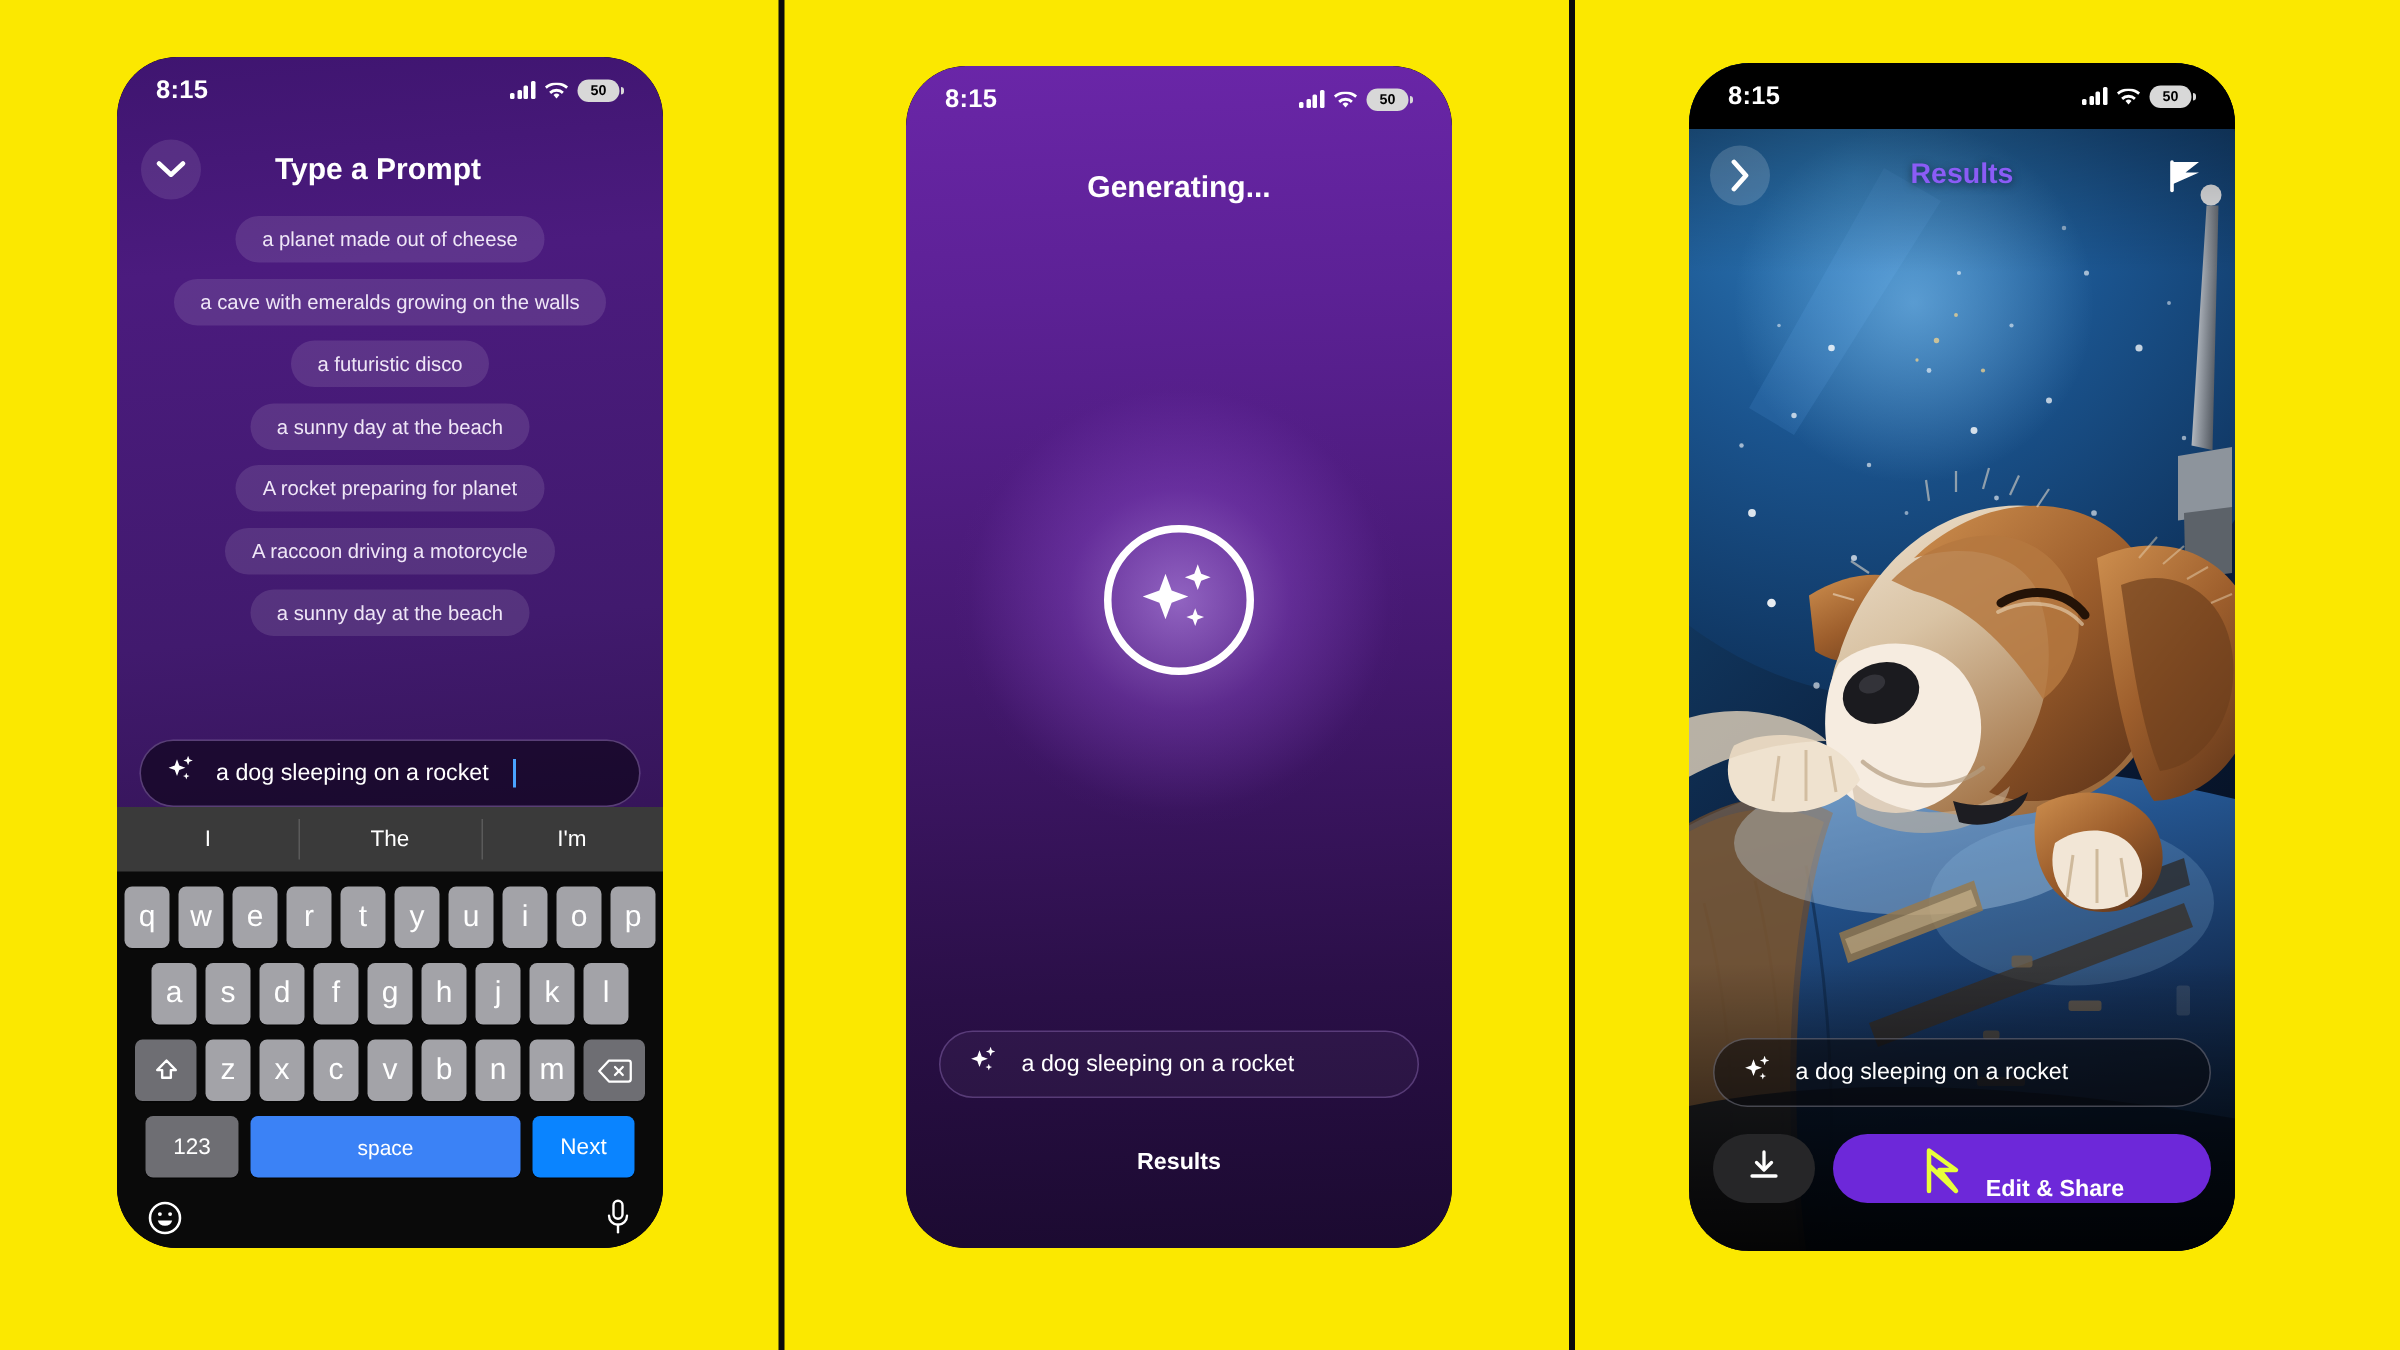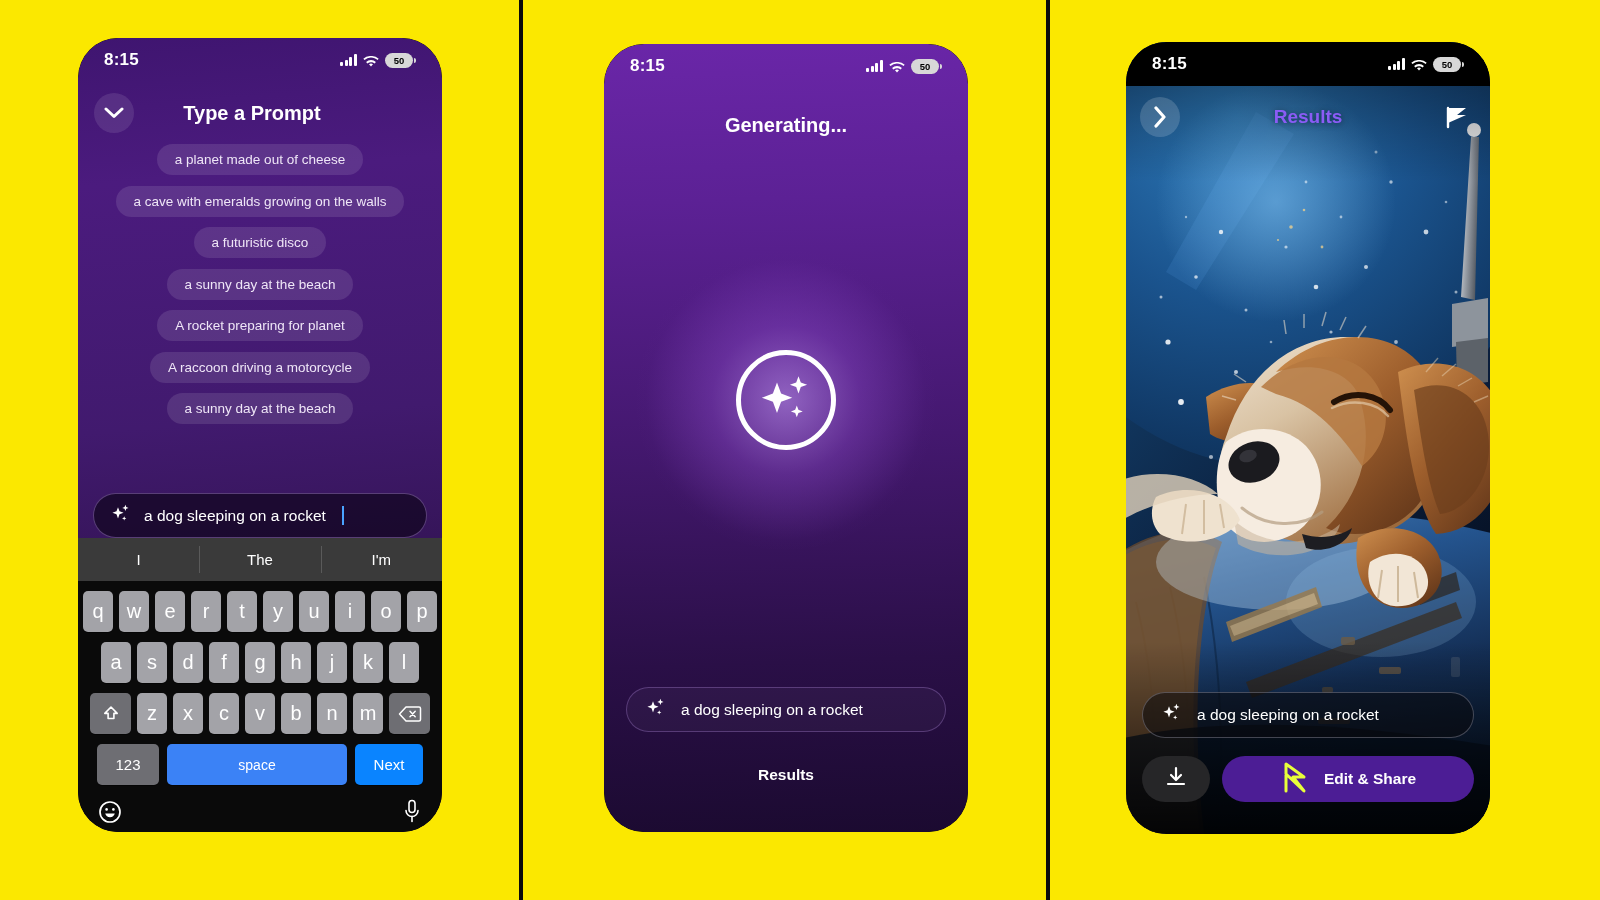--- a/index.html
+++ b/index.html
@@ -202,22 +202,22 @@
     position:absolute; left:16px; right:16px; bottom:32px;
     display:flex; align-items:center; gap:12px; z-index:30;
   }
   .dl-btn {
     width:68px;height:46px;border-radius:23px;
     background:#262628;
     display:flex;align-items:center;justify-content:center;
   }
   .share-btn {
     flex:1;height:46px;border-radius:23px;
-    background:#4c1d95;
-    display:flex;align-items:center;justify-content:center;gap:14px;
+    background:#6d28d9;
+    display:flex;align-items:flex-end;justify-content:center;gap:14px;
     color:#fff;font-size:15.5px;font-weight:bold;
   }
 </style>
 </head>
 <body>
 
 <div class="divider" id="div1"></div>
 <div class="divider" id="div2"></div>
 
 <div class="phone" id="phone1">

